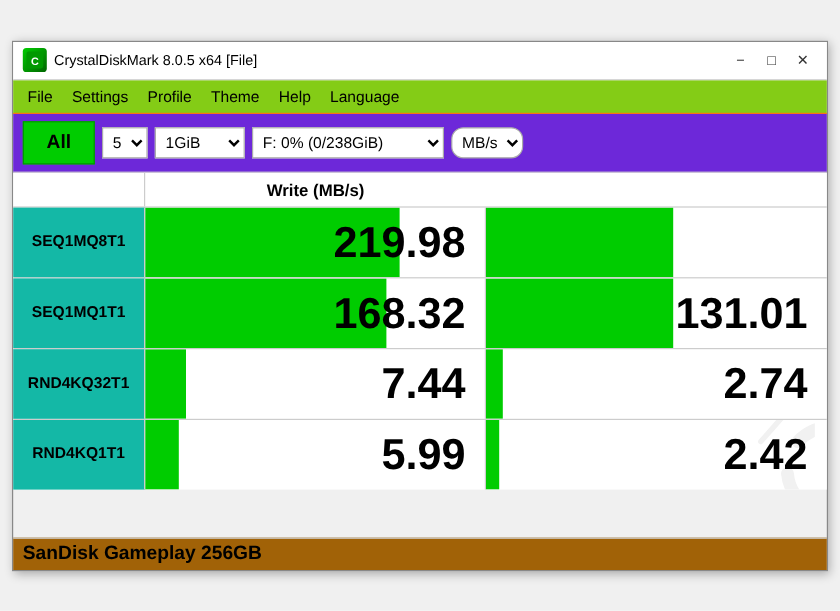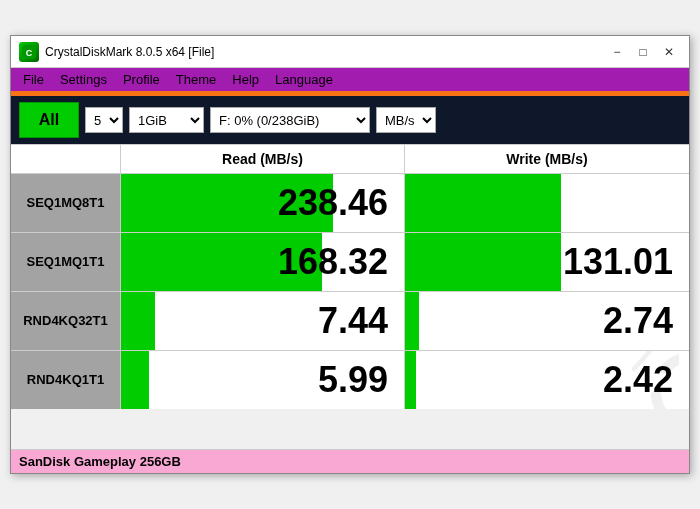--- a/index.html
+++ b/index.html
@@ -59,36 +59,36 @@
       border: none;
       background: transparent;
       cursor: pointer;
       display: flex;
       align-items: center;
       justify-content: center;
       font-size: 12px;
       color: #333;
     }
     .menu-bar {
-      background: #a21caf;
+      background: #84cc16;
       display: flex;
       padding: 2px 4px;
-      border-bottom: 5px solid #f97316;
+      border-bottom: 1px solid #f97316;
       height: 28px;
       align-items: center;
     }
     .menu-item {
       padding: 3px 8px;
       cursor: pointer;
       font-size: 13px;
       color: #000;
       border-radius: 3px;
     }
     .toolbar {
-      background: #0f172a;
+      background: #6d28d9;
       display: flex;
       align-items: center;
       padding: 6px 8px;
       gap: 6px;
       border-bottom: 1px solid #ccc;
     }
     .btn-all {
       background: #00cc00;
       color: #000;
       font-weight: bold;
@@ -104,20 +104,21 @@
       background: white;
       font-size: 13px;
       padding: 0 4px;
       cursor: pointer;
     }
     .toolbar select.drive-select {
       min-width: 160px;
     }
     .toolbar select.unit-select {
       min-width: 60px;
+      border-radius: 10px;
     }
     .content {
       background: white;
       padding: 0;
     }
     .header-row {
       display: grid;
       grid-template-columns: 110px 1fr 1fr;
       border-bottom: 1px solid #ccc;
     }
@@ -129,21 +130,21 @@
       border-right: 1px solid #ccc;
     }
     .header-cell:last-child { border-right: none; }
     .data-row {
       display: grid;
       grid-template-columns: 110px 1fr 1fr;
       border-bottom: 1px solid #ccc;
     }
     .data-row:last-of-type { border-bottom: none; }
     .label-cell {
-      background: #a3a3a3;
+      background: #14b8a6;
       display: flex;
       align-items: center;
       justify-content: center;
       font-weight: bold;
       font-size: 13px;
       text-align: center;
       padding: 8px 4px;
       border-right: 1px solid #ccc;
       line-height: 1.3;
     }
@@ -166,25 +167,25 @@
       z-index: 0;
     }
     .value-cell .num {
       position: relative;
       z-index: 1;
       font-size: 36px;
       font-weight: bold;
       color: #000;
     }
     .status-bar {
-      background: #f9a8d4;
+      background: #a16207;
       border-top: 1px solid #ccc;
       padding: 4px 8px;
       font-weight: bold;
-      font-size: 13px;
+      font-size: 16px;
       margin-top: 40px;
     }
   </style>
 </head>
 <body>
 
 <div class="window">
 
   <div class="title-bar">
     <div class="title-bar-left">
@@ -230,33 +231,32 @@
     <select class="unit-select">
       <option>MB/s</option>
       <option>GB/s</option>
     </select>
   </div>
 
   <div class="content">
 
     <div class="header-row">
       <div class="header-cell"></div>
-      <div class="header-cell">Read (MB/s)</div>
       <div class="header-cell">Write (MB/s)</div>
     </div>
 
     <div class="data-row">
       <div class="label-cell">
         <span>SEQ1M</span>
           <br>
         <span>Q8T1</span>
       </div>
       <div class="value-cell">
         <div class="bar" style="width: 75%"></div>
-        <span class="num">238.46</span>
+        <span class="num">219.98</span>
       </div>
       <div class="value-cell">
         <div class="bar" style="width: 55%"></div>
       </div>
     </div>
 
     <div class="data-row">
       <div class="label-cell">
         <span>SEQ1M</span>
           <br>

